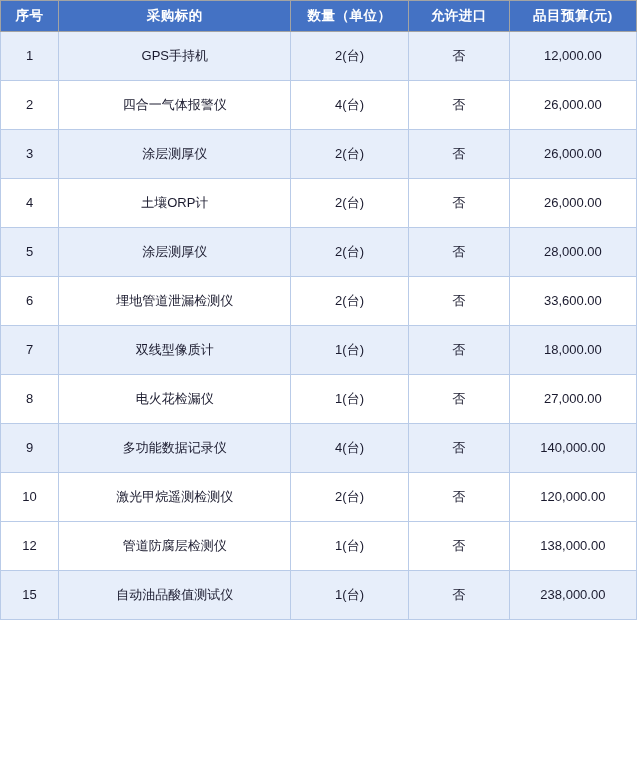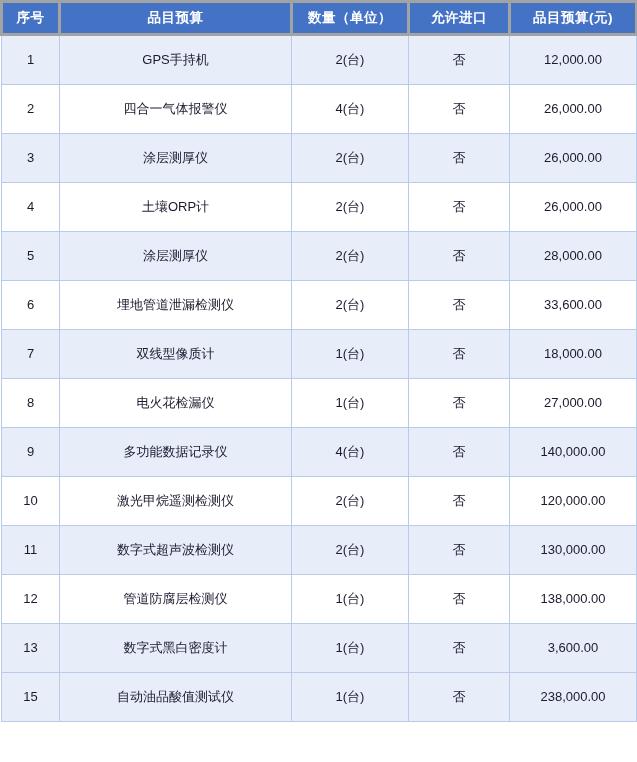--- a/index.html
+++ b/index.html
@@ -34,21 +34,21 @@
     height: 48px;
     line-height: 1.2;
     word-break: break-all;
   }
   table.procurement-table thead th {
     background: #4472c4;
     color: #ffffff;
     font-weight: bold;
     height: 30px;
     font-size: 13.5px;
-    border: 3px solid #a3a3a3;
+    border: 1px solid #a3a3a3;
     letter-spacing: 0.5px;
   }
   tbody tr.odd td {
     background: #e7eefa;
   }
   tbody tr.even td {
     background: #ffffff;
   }
   .col-idx { width: 58px; }
   .col-name { width: 232px; }
@@ -69,21 +69,21 @@
     <colgroup>
       <col class="col-idx">
       <col class="col-name">
       <col class="col-qty">
       <col class="col-imp">
       <col class="col-budget">
     </colgroup>
     <thead>
       <tr>
         <th>序号</th>
-        <th>品目预算</th>
+        <th>采购标的</th>
         <th>数量（单位）</th>
         <th>允许进口</th>
         <th>品目预算(元)</th>
       </tr>
     </thead>
     <tbody id="table-body">
         <tr class="odd">
           <td class="cell-idx">1</td>
           <td class="cell-name">GPS手持机</td>
           <td class="cell-qty">2(台)</td>
@@ -146,40 +146,26 @@
           <td class="cell-imp">否</td>
           <td class="cell-budget">140,000.00</td>
         </tr>
         <tr class="even">
           <td class="cell-idx">10</td>
           <td class="cell-name">激光甲烷遥测检测仪</td>
           <td class="cell-qty">2(台)</td>
           <td class="cell-imp">否</td>
           <td class="cell-budget">120,000.00</td>
         </tr>
-        <tr class="odd">
-          <td class="cell-idx">11</td>
-          <td class="cell-name">数字式超声波检测仪</td>
-          <td class="cell-qty">2(台)</td>
-          <td class="cell-imp">否</td>
-          <td class="cell-budget">130,000.00</td>
-        </tr>
         <tr class="even">
           <td class="cell-idx">12</td>
           <td class="cell-name">管道防腐层检测仪</td>
           <td class="cell-qty">1(台)</td>
           <td class="cell-imp">否</td>
           <td class="cell-budget">138,000.00</td>
-        </tr>
-        <tr class="odd">
-          <td class="cell-idx">13</td>
-          <td class="cell-name">数字式黑白密度计</td>
-          <td class="cell-qty">1(台)</td>
-          <td class="cell-imp">否</td>
-          <td class="cell-budget">3,600.00</td>
         </tr>
         <tr class="odd">
           <td class="cell-idx">15</td>
           <td class="cell-name">自动油品酸值测试仪</td>
           <td class="cell-qty">1(台)</td>
           <td class="cell-imp">否</td>
           <td class="cell-budget">238,000.00</td>
         </tr>
       </tbody>
   </table>

